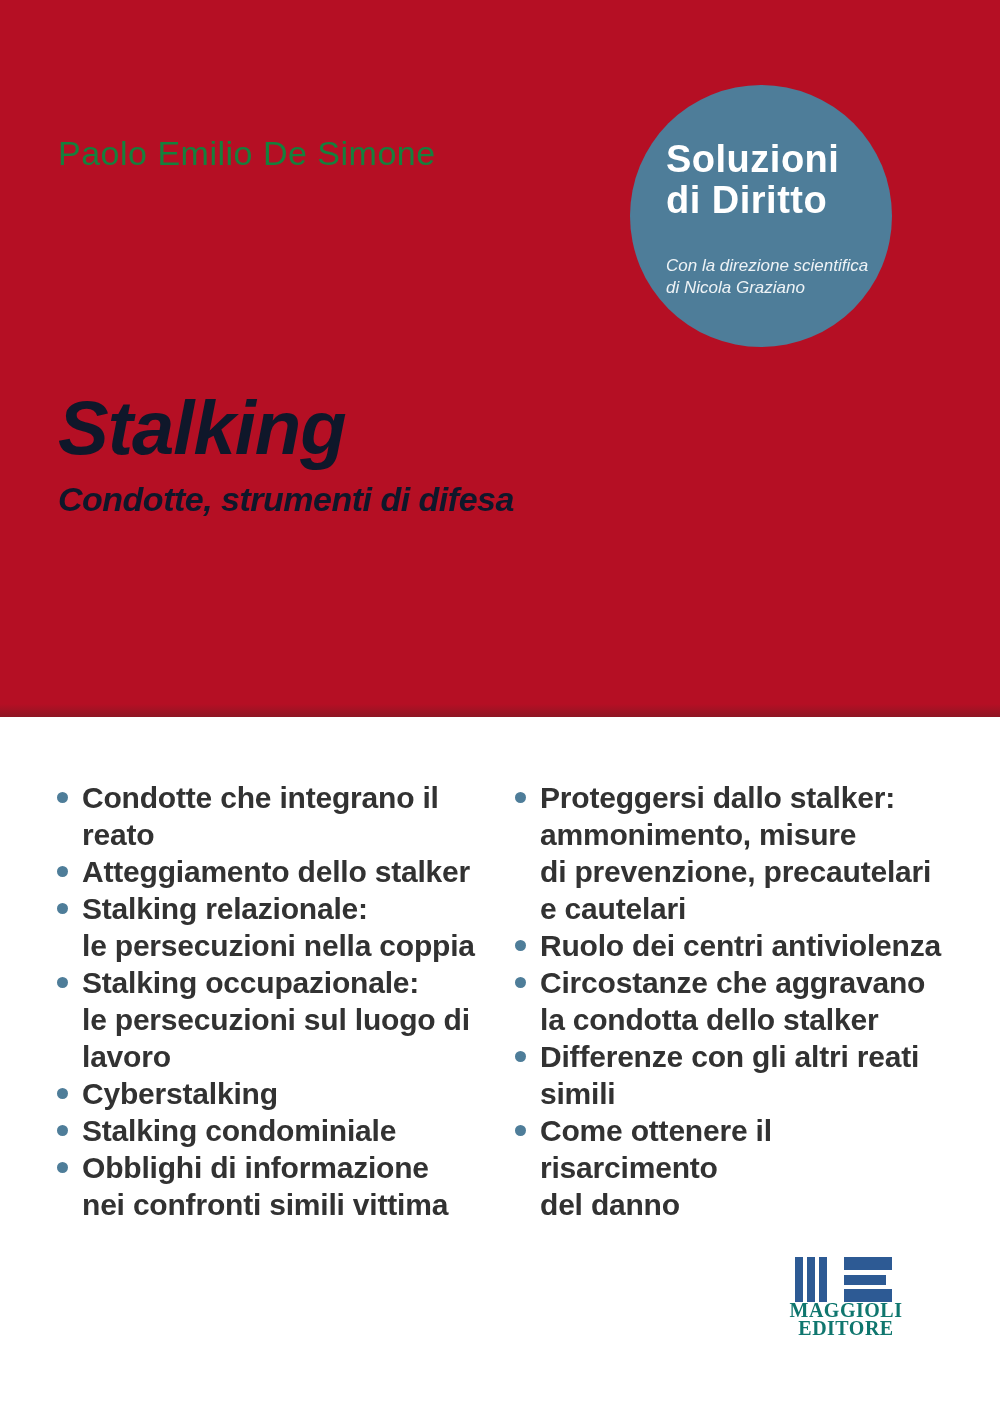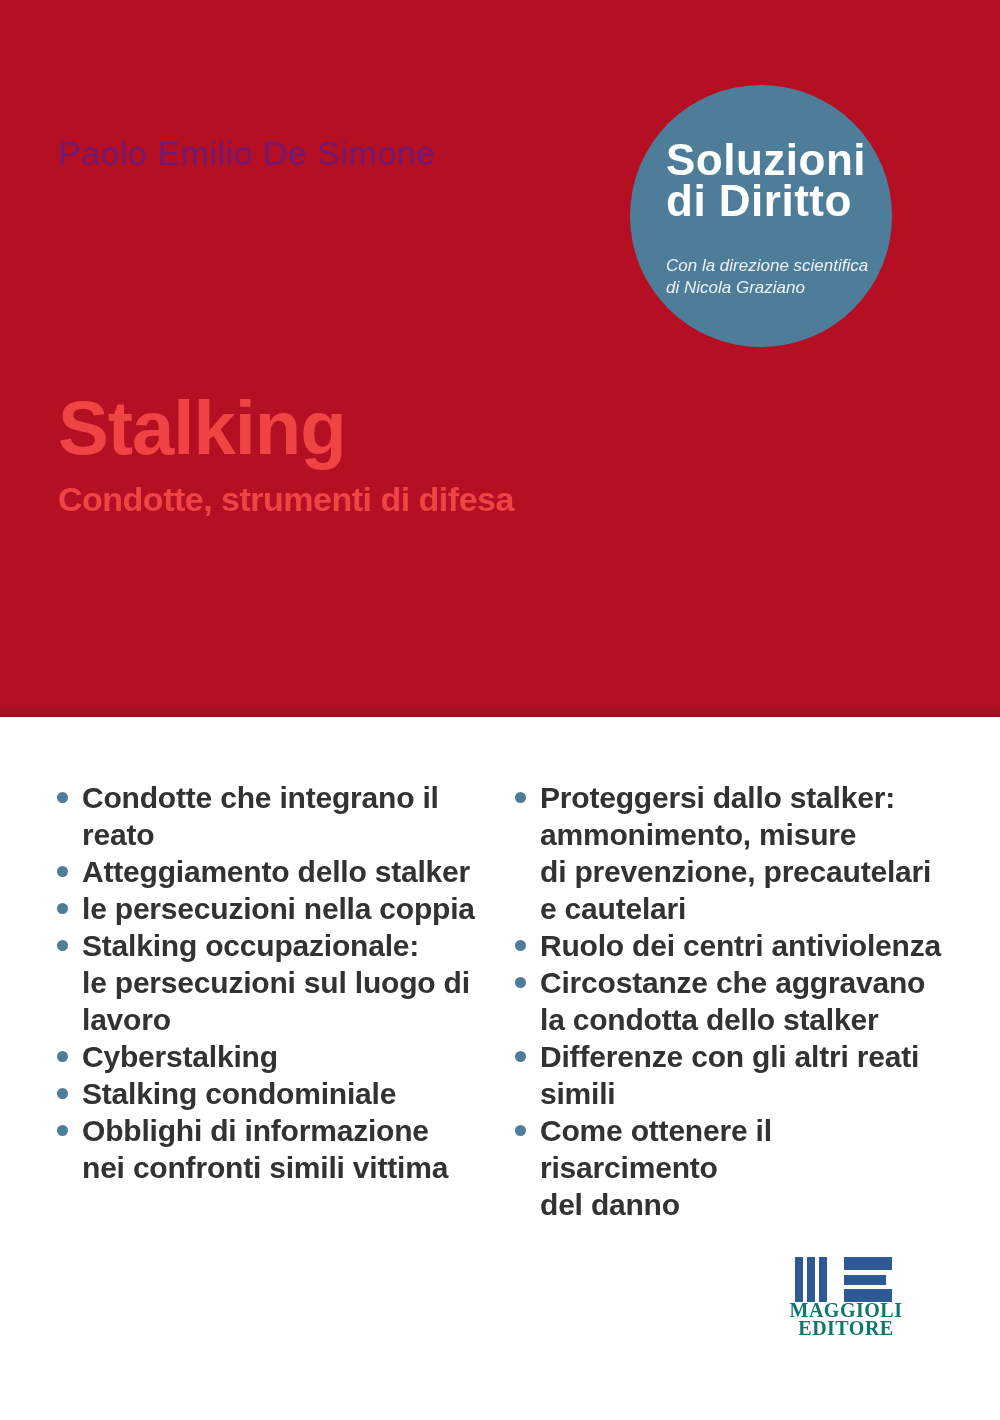--- a/index.html
+++ b/index.html
@@ -12,39 +12,39 @@
     margin:0 auto;
   }
   
   .red-panel{
     position:absolute;left:0;top:0;width:1000px;height:717px;
     background:linear-gradient(#b50f24 0px,#b50f24 704px,#8e1624 717px);
   }
   .author{
     position:absolute;left:58px;top:134px;
     font-size:34px;font-weight:400;letter-spacing:.5px;
-    color:#701a75;
+    color:#15803d;
   }
   
   .badge{
     position:absolute;left:630px;top:85px;
     width:262px;height:262px;border-radius:50%;
     background:#4e7d99;
   }
   .badge-title{
     position:absolute;left:36px;top:54px;
-    font-size:44px;line-height:41px;font-weight:bold;color:#ffffff;
+    font-size:38px;line-height:41px;font-weight:bold;color:#ffffff;
     letter-spacing:.5px;
   }
   .badge-sub{
     position:absolute;left:36px;top:150px;
     font-size:17px;line-height:22px;font-style:italic;color:#eef3f6;margin-top:20px;
   }
   
-  .title-block{position:absolute;left:58px;top:390px;color:#ef4444;}
+  .title-block{position:absolute;left:58px;top:390px;color:#0f172a;font-style:italic;}
   .book-title{
     font-size:76px;line-height:76px;font-weight:bold;margin:0;
     letter-spacing:-1px;
   }
   .book-subtitle{
     margin-top:6px;
     font-size:34px;line-height:54px;font-weight:bold;
     letter-spacing:-.5px;
   }
   
@@ -110,20 +110,21 @@
     </div>
     <div class="topic-item">
       <span class="dot"></span>
       <div class="topic-lines">
         <div>Atteggiamento dello stalker</div>
       </div>
     </div>
     <div class="topic-item">
       <span class="dot"></span>
       <div class="topic-lines">
+        <div>Stalking relazionale:</div>
         <div>le persecuzioni nella coppia</div>
       </div>
     </div>
     <div class="topic-item">
       <span class="dot"></span>
       <div class="topic-lines">
         <div>Stalking occupazionale:</div>
         <div>le persecuzioni sul luogo di lavoro</div>
       </div>
     </div>

